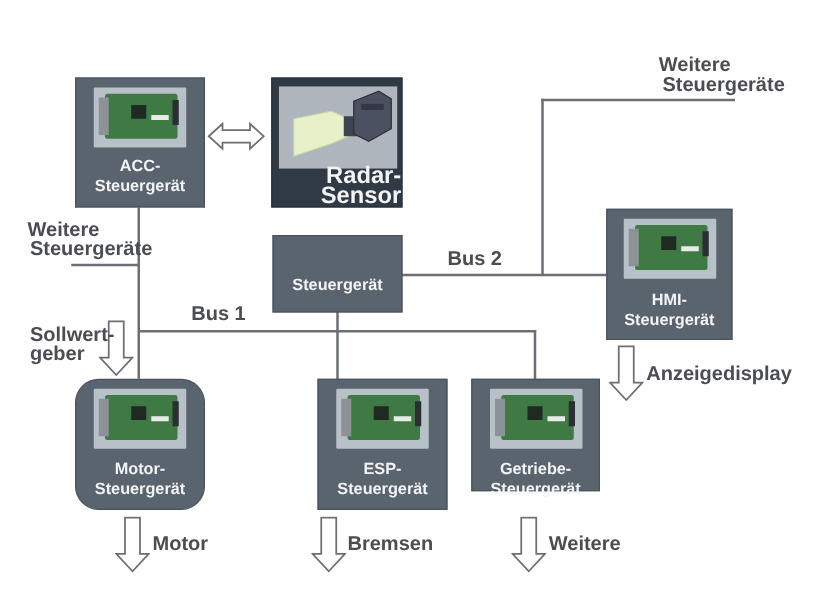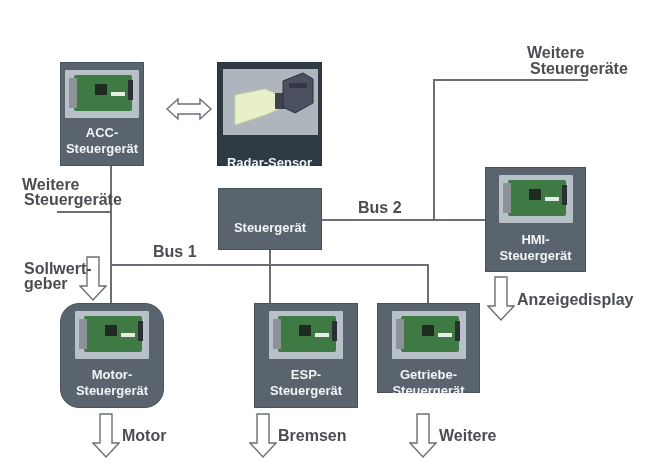--- a/index.html
+++ b/index.html
@@ -47,41 +47,41 @@
   <svg class="arrow" style="left:92px;top:413px;" width="28" height="46" viewBox="0 0 28 46">
     <path d="M8 1 L20 1 L20 30 L27 30 L14 44 L1 30 L8 30 Z" fill="#ffffff" stroke="#6b6f75" stroke-width="1.4"></path>
   </svg>
   <svg class="arrow" style="left:249px;top:413px;" width="28" height="46" viewBox="0 0 28 46">
     <path d="M8 1 L20 1 L20 30 L27 30 L14 44 L1 30 L8 30 Z" fill="#ffffff" stroke="#6b6f75" stroke-width="1.4"></path>
   </svg>
   <svg class="arrow" style="left:409px;top:413px;" width="28" height="46" viewBox="0 0 28 46">
     <path d="M8 1 L20 1 L20 30 L27 30 L14 44 L1 30 L8 30 Z" fill="#ffffff" stroke="#6b6f75" stroke-width="1.4"></path>
   </svg>
 
-  <div class="box" style="left:60px;top:62px;width:84px;height:104px;">
+  <div class="box" style="left:60px;top:62px;width:104px;height:104px;">
     <div class="pcb">
         <div class="board"></div>
         <div class="conn"></div>
         <div class="chip"></div>
         <div class="strip"></div>
         <div class="conn2"></div>
       </div>
     <div class="label" style="top:62px;">ACC-</div>
     <div class="label" style="top:78px;">Steuergerät</div>
   </div>
 
   <div class="box dark" style="left:217px;top:62px;width:105px;height:104px;">
     <svg style="position:absolute;left:5px;top:6px;" width="95" height="66" viewBox="0 0 95 66">
       <rect x="0" y="0" width="95" height="66" fill="#aeb5bc"></rect>
       <path d="M12 26 L42 20 L56 26 L56 40 L42 46 L12 56 Z" fill="#e7f0c8" stroke="#c9d3a6"></path>
       <rect x="52" y="24" width="10" height="16" fill="#3e4350"></rect>
       <path d="M60 12 L80 4 L90 10 L90 34 L72 44 L60 38 Z" fill="#4b5160" stroke="#2c303a"></path>
       <rect x="66" y="14" width="18" height="5" fill="#343845"></rect>
     </svg>
-    <div class="label" style="top:92px;font-size:13px;">Radar-Sensor</div>
+    <div class="label" style="top:70px;font-size:19px;text-align:right;">Radar-Sensor</div>
   </div>
 
   <div class="box" style="left:218px;top:188px;width:104px;height:62px;">
     <div class="label" style="top:31px;">Steuergerät</div>
   </div>
 
   <div class="box" style="left:485px;top:167px;width:101px;height:105px;">
     <div class="pcb">
         <div class="board"></div>
         <div class="conn"></div>

